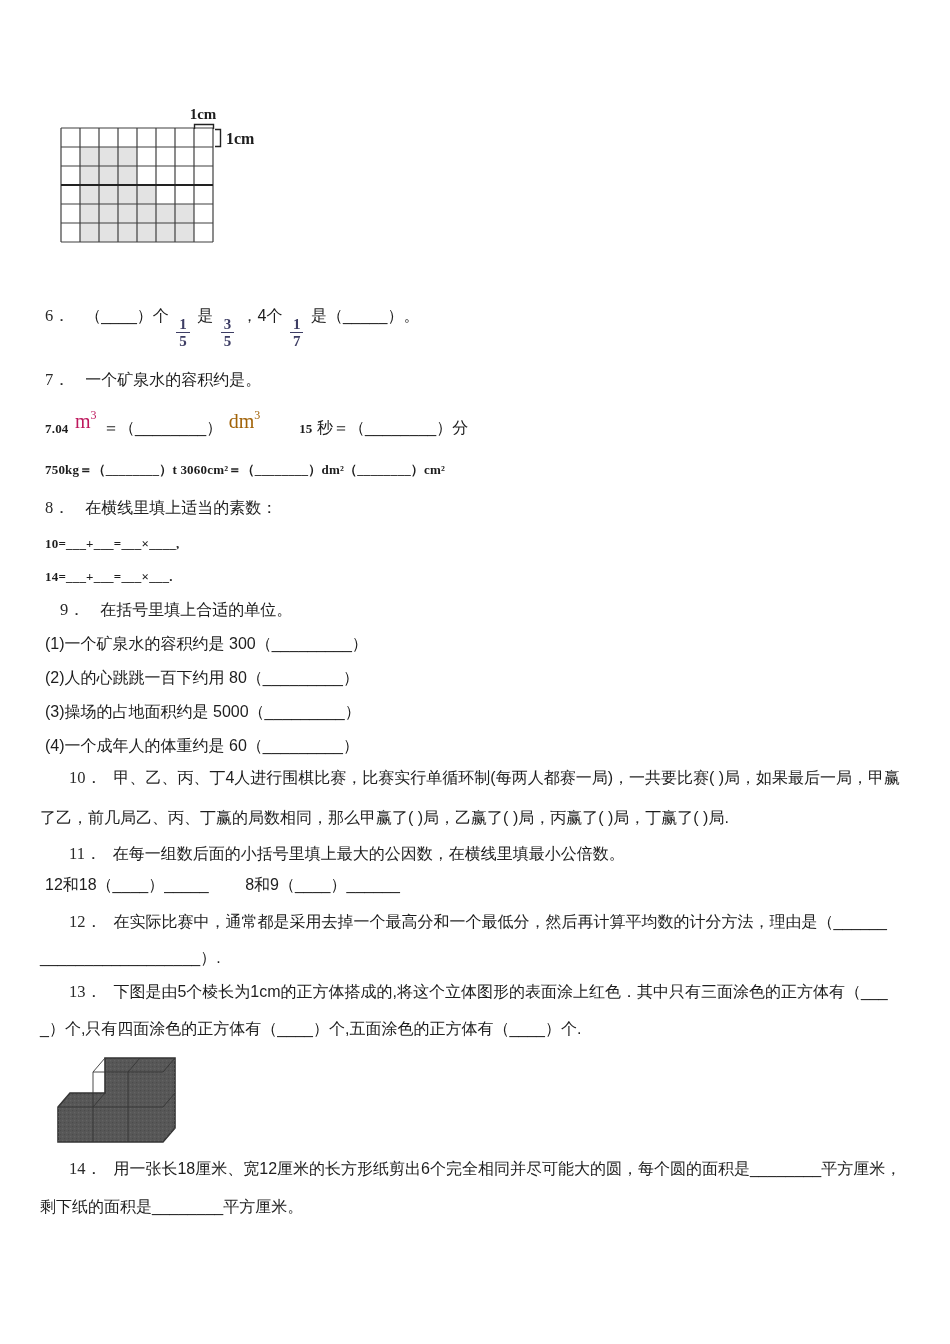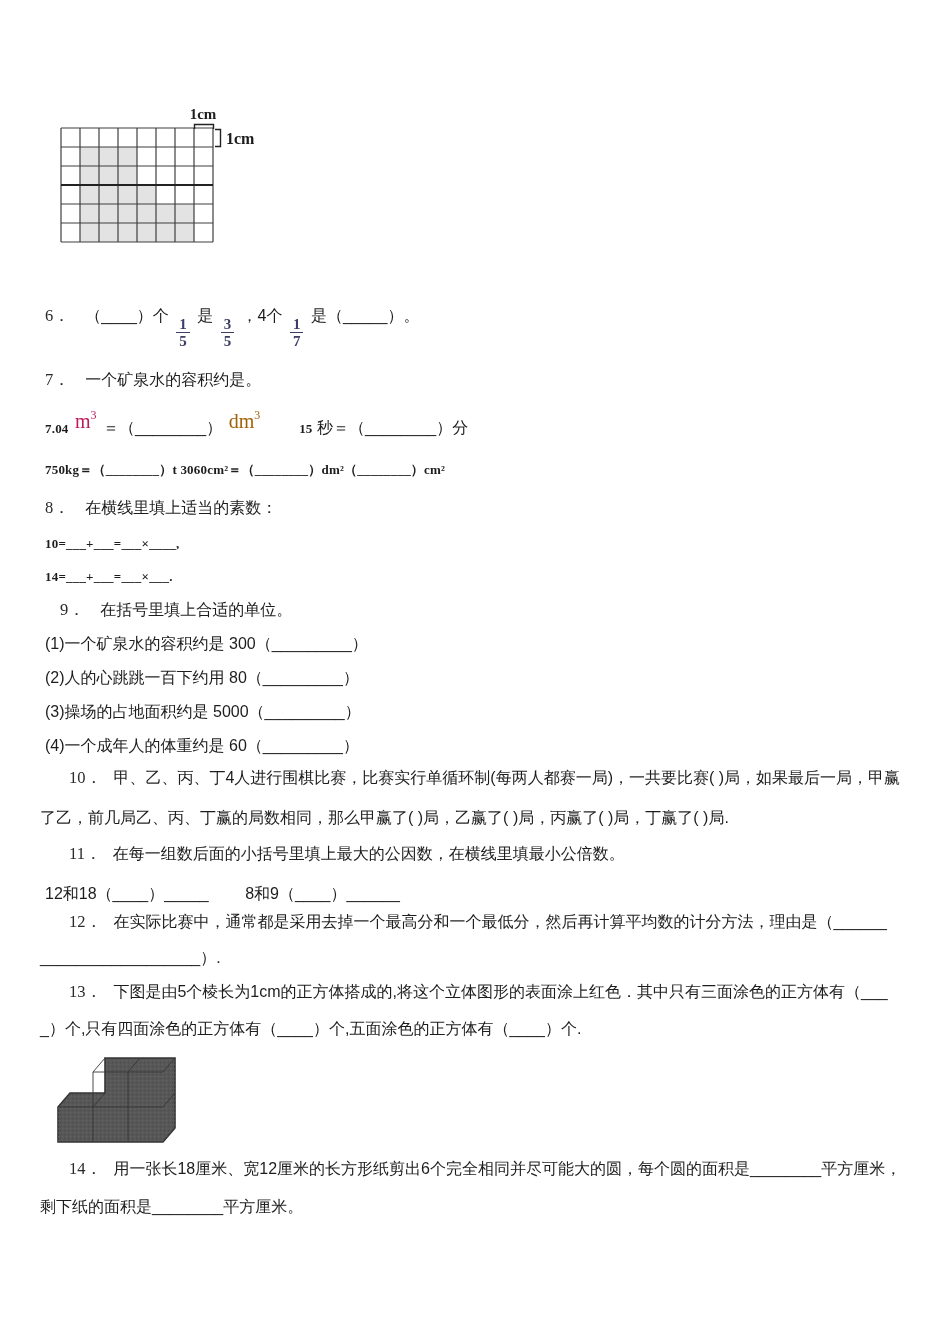--- a/index.html
+++ b/index.html
@@ -133,21 +133,21 @@
 <div class="line" style="left:45px;top:766px;">
   <span class="qnum tight">10．</span>
   <span>甲、乙、丙、丁4人进行围棋比赛，比赛实行单循环制(每两人都赛一局)，一共要比赛( )局，如果最后一局，甲赢</span>
 </div>
 <div class="line" style="left:40px;top:806px;">了乙，前几局乙、丙、丁赢的局数相同，那么甲赢了( )局，乙赢了( )局，丙赢了( )局，丁赢了( )局.</div>
 
 <div class="line" style="left:45px;top:842px;">
   <span class="qnum tight">11．</span>
   <span>在每一组数后面的小括号里填上最大的公因数，在横线里填最小公倍数。</span>
 </div>
-<div class="line" style="left:45px;top:873px;margin-top:9px;">12和18（____）_____　　 8和9（____）______</div>
+<div class="line" style="left:45px;top:873px;">12和18（____）_____　　 8和9（____）______</div>
 
 <div class="line" style="left:45px;top:910px;">
   <span class="qnum tight">12．</span>
   <span>在实际比赛中，通常都是采用去掉一个最高分和一个最低分，然后再计算平均数的计分方法，理由是（______</span>
 </div>
 <div class="line" style="left:40px;top:946px;text-align:right;">__________________）.</div>
 
 <div class="line" style="left:45px;top:980px;">
   <span class="qnum tight">13．</span>
   <span>下图是由5个棱长为1cm的正方体搭成的,将这个立体图形的表面涂上红色．其中只有三面涂色的正方体有（___</span>

